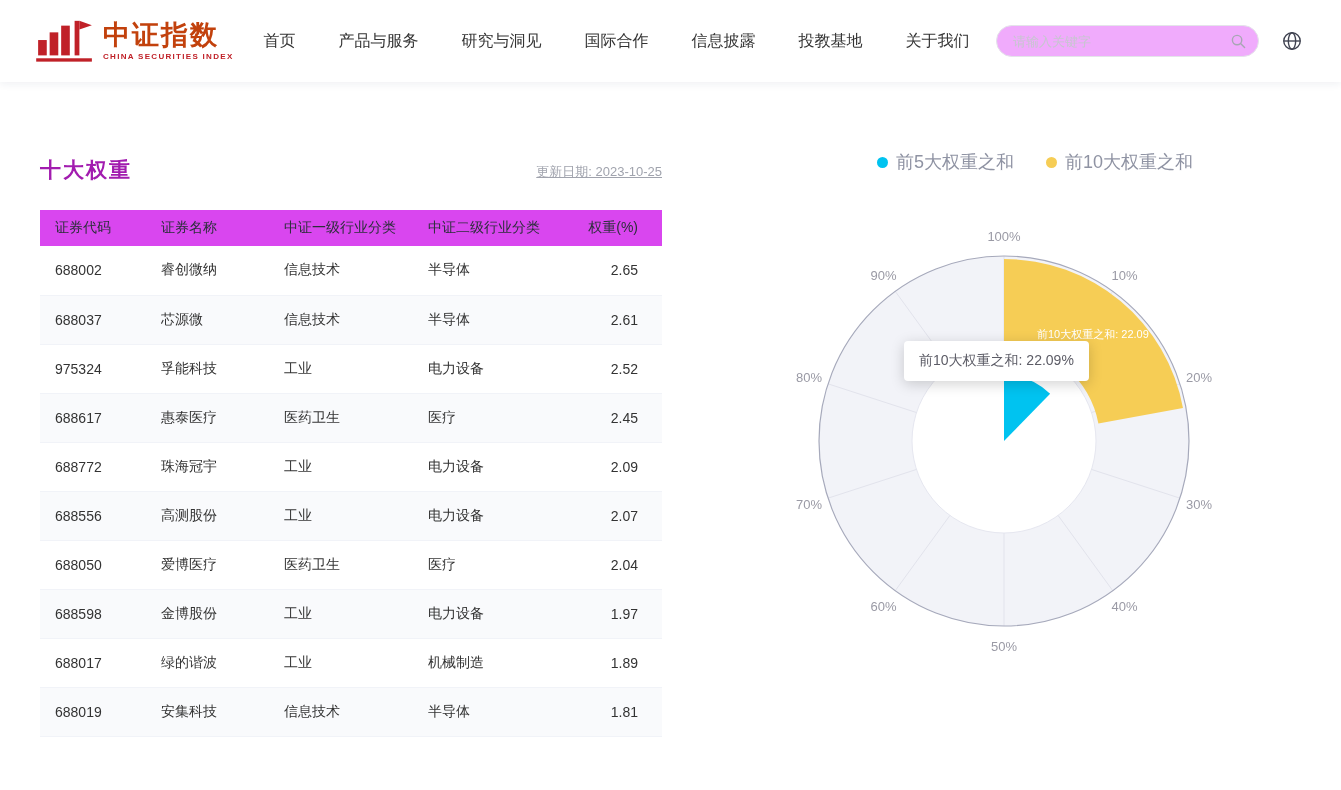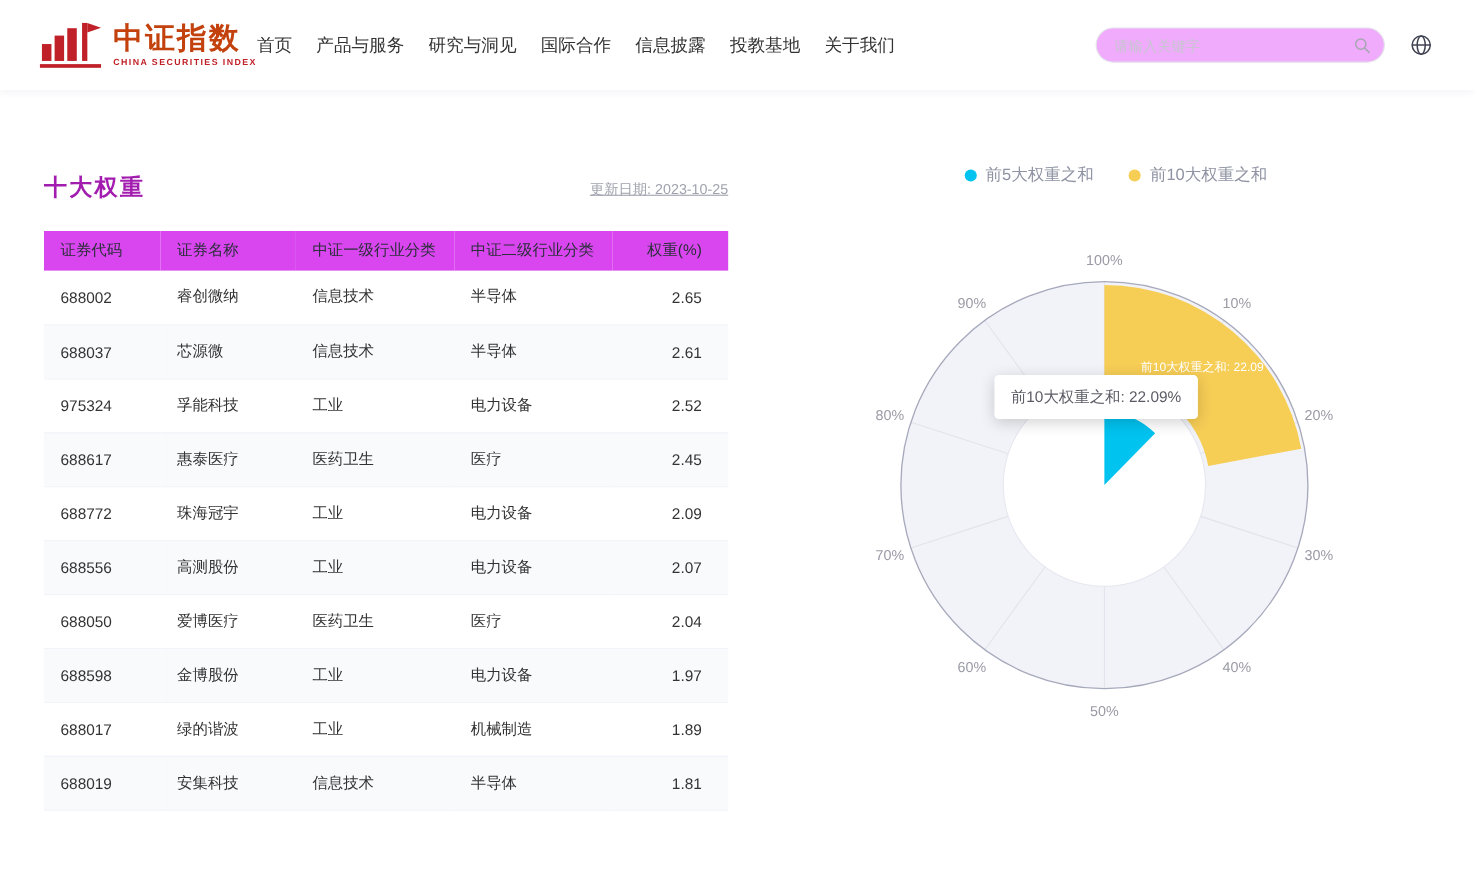--- a/index.html
+++ b/index.html
@@ -15,21 +15,21 @@
   .header {
     height:82px; background:#fff;
     display:flex; align-items:center;
     padding:0 38px 0 36px;
     box-shadow:0 2px 8px rgba(30,40,80,.07);
     position:relative; z-index:5;
   }
   .logo { display:flex; align-items:center; gap:9px; cursor:pointer; }
   .logo-text .cn { font-size:27px; font-weight:bold; color:#c2410c; letter-spacing:2px; line-height:1.05; }
   .logo-text .en { font-size:8px; color:#c02128; letter-spacing:1.3px; font-weight:bold; margin-top:2px; }
-  .nav { display:flex; gap:22px; font-size:16px; color:#333; }
+  .nav { display:flex; gap:43px; margin-left:30px; font-size:16px; color:#333; }
   .nav-item { cursor:pointer; white-space:nowrap; }
   .search {
     margin-left:auto; width:263px; height:32px;
     border:1px solid #e4e4ea; border-radius:16px;
     display:flex; align-items:center;
     padding:0 12px 0 16px; background:#f0abfc;
   }
   .search input { border:none; outline:none; flex:1; font-size:13px; color:#333; font-family:inherit; background:transparent; }
   .search input::placeholder { color:#c6c6cf; }
   .globe { margin-left:22px; cursor:pointer; display:flex; align-items:center; }
@@ -44,21 +44,21 @@
   
   table { width:100%; border-collapse:collapse; margin-top:26px; font-size:14px; color:#333; table-layout:fixed; }
   thead th { background:#d946ef; font-weight:normal; text-align:left; height:36px; padding-left:15px; color:#2b2f3a; }
   thead th.num, td.num { text-align:right; padding-right:24px; padding-left:0; }
   tbody td { height:49px; border-bottom:1px solid #f1f3f8; padding-left:15px; }
   tbody tr:nth-child(even) { background:#f9fafc; }
 
   
   .chart-col { position:absolute; left:780px; top:0; width:561px; height:708px; }
   .legend { position:absolute; left:97px; top:68px; display:flex; gap:32px; z-index:2; }
-  .legend-item { display:flex; align-items:center; gap:8px; font-size:15px; color:#8f93a3; cursor:pointer; }
+  .legend-item { display:flex; align-items:center; gap:8px; font-size:18px; color:#8f93a3; cursor:pointer; }
   .legend-dot { width:11px; height:11px; border-radius:50%; flex:none; }
   svg.chart { position:absolute; left:0; top:0; }
   .tooltip {
     position:absolute; left:104px; top:259px; height:40px;
     background:#fff; border-radius:4px;
     box-shadow:0 3px 14px rgba(0,0,0,.18);
     display:flex; align-items:center; padding:0 15px;
     font-size:14px; color:#5c5c66; white-space:nowrap; z-index:3;margin-left:20px;
   }
 </style>

